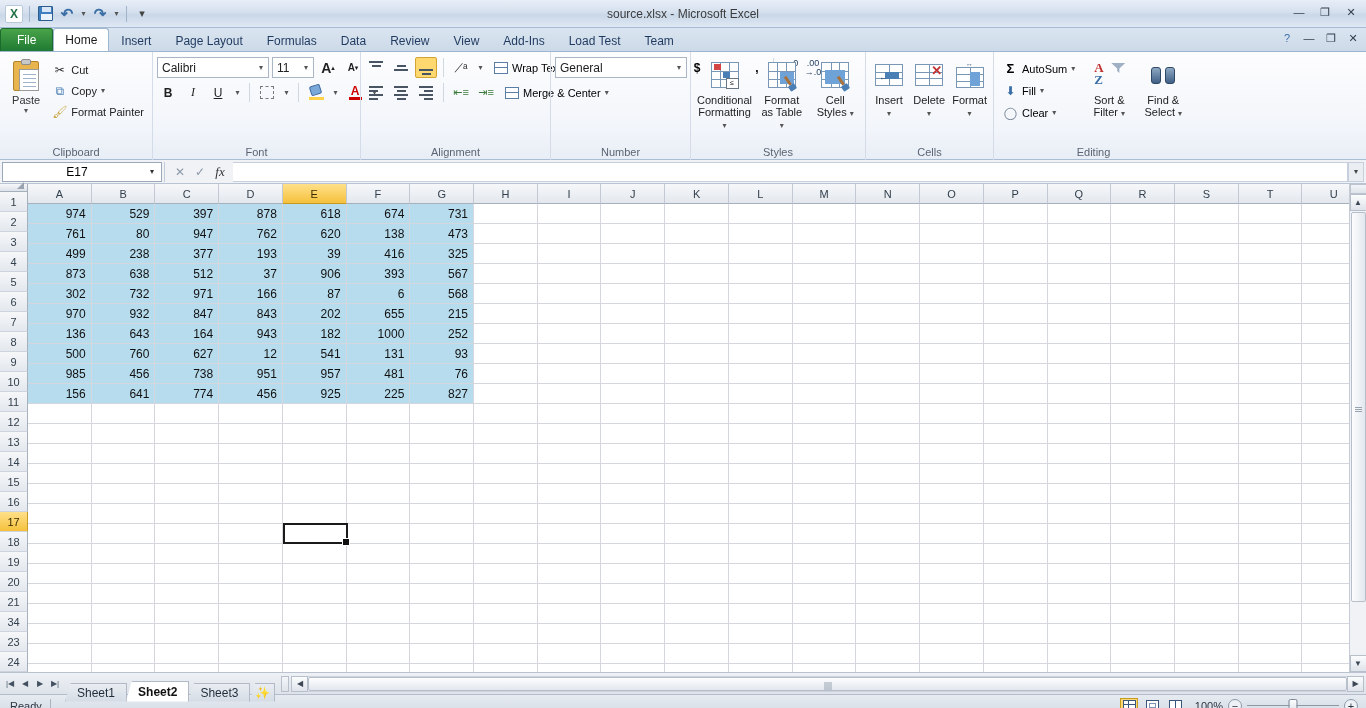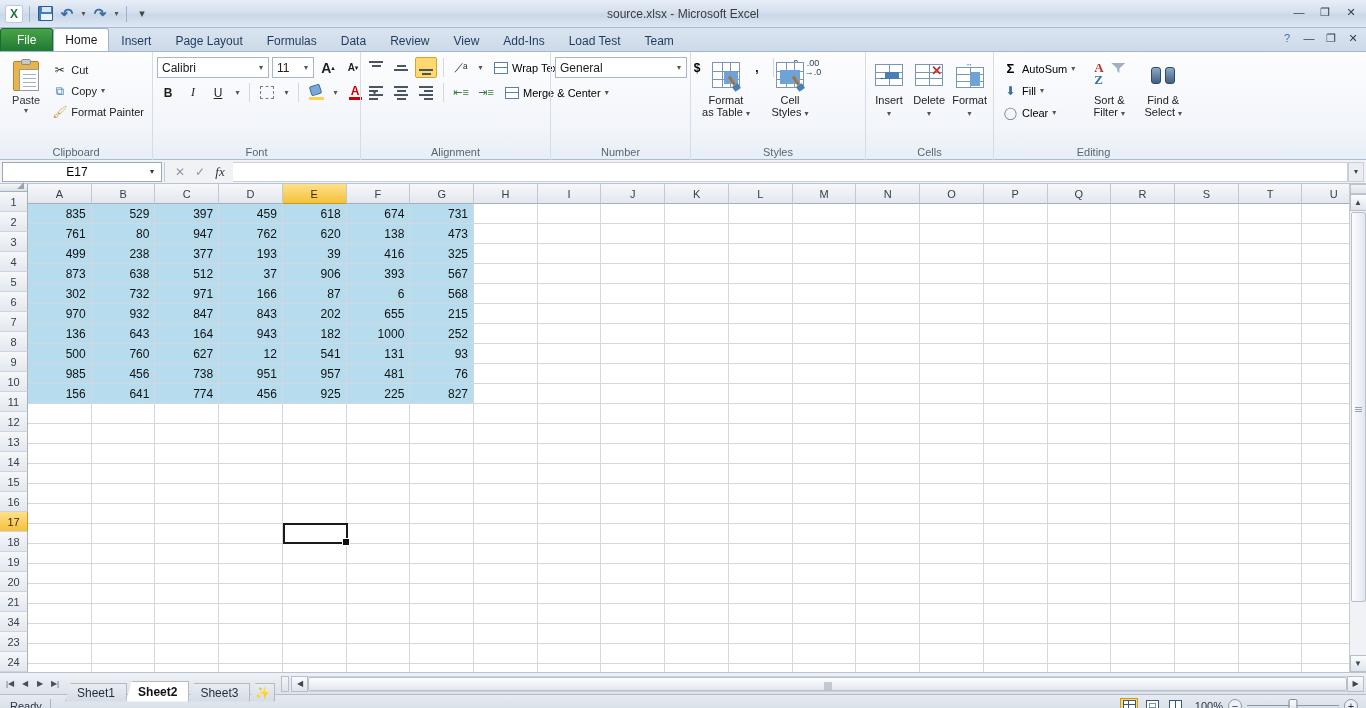--- a/index.html
+++ b/index.html
@@ -559,20 +559,34 @@
           <div class="nbtn">
               <span class="dec-ico">.00<br>→.0</span>
             </div>
         </div>
       </div>
       <div class="rgroup-label">Number</div>
     </div>
 
     <div class="rgroup stylesg">
       <div class="rgroup-body" style="gap:2px;">
+        <div class="bigbtn">
+          <div class="ico32">
+            <div class="cellgrid">
+                <i style="left:33%"></i>
+                <i style="left:66%"></i>
+              </div>
+            <div style="position:absolute;left:5px;top:4px;width:7px;height:6px;background:#d14545;"></div>
+            <div style="position:absolute;left:14px;top:12px;width:7px;height:6px;background:#4a7fb5;"></div>
+            <div style="position:absolute;right:2px;bottom:3px;width:13px;height:11px;background:#fff;border:1px solid #6b7683;font-size:7px;text-align:center;">≤</div>
+          </div>
+          <div class="cap"><span>Conditional</span><br>
+            <span>Formatting</span>
+            <span class="tiny-caret">▾</span></div>
+        </div>
         <div class="bigbtn">
           <div class="ico32">
             <div class="cellgrid">
                 <i style="left:33%"></i>
                 <i style="left:66%"></i>
               </div>
             <div style="position:absolute;left:14px;top:12px;width:14px;height:12px;background:#6fa3d8;"></div>
             <div class="brush">
                 <div class="h"></div>
                 <div class="t"></div>
@@ -750,24 +764,24 @@
           <div class="colhead" style="width: 64px;">O</div>
           <div class="colhead" style="width: 64px;">P</div>
           <div class="colhead" style="width: 64px;">Q</div>
           <div class="colhead" style="width: 64px;">R</div>
           <div class="colhead" style="width: 64px;">S</div>
           <div class="colhead" style="width: 64px;">T</div>
           <div class="colhead" style="width: 64px;">U</div>
         </div>
       <div id="cellsarea" style="position:relative;">
           <div class="cellrow">
-            <div class="cell hl" style="width: 64px;">835</div>
+            <div class="cell hl" style="width: 64px;">974</div>
             <div class="cell hl" style="width: 64px;">529</div>
             <div class="cell hl" style="width: 64px;">397</div>
-            <div class="cell hl" style="width: 64px;">459</div>
+            <div class="cell hl" style="width: 64px;">878</div>
             <div class="cell hl" style="width: 64px;">618</div>
             <div class="cell hl" style="width: 64px;">674</div>
             <div class="cell hl" style="width: 64px;">731</div>
             <div class="cell" style="width: 64px;"></div>
             <div class="cell" style="width: 64px;"></div>
             <div class="cell" style="width: 64px;"></div>
             <div class="cell" style="width: 64px;"></div>
             <div class="cell" style="width: 64px;"></div>
             <div class="cell" style="width: 64px;"></div>
             <div class="cell" style="width: 64px;"></div>

